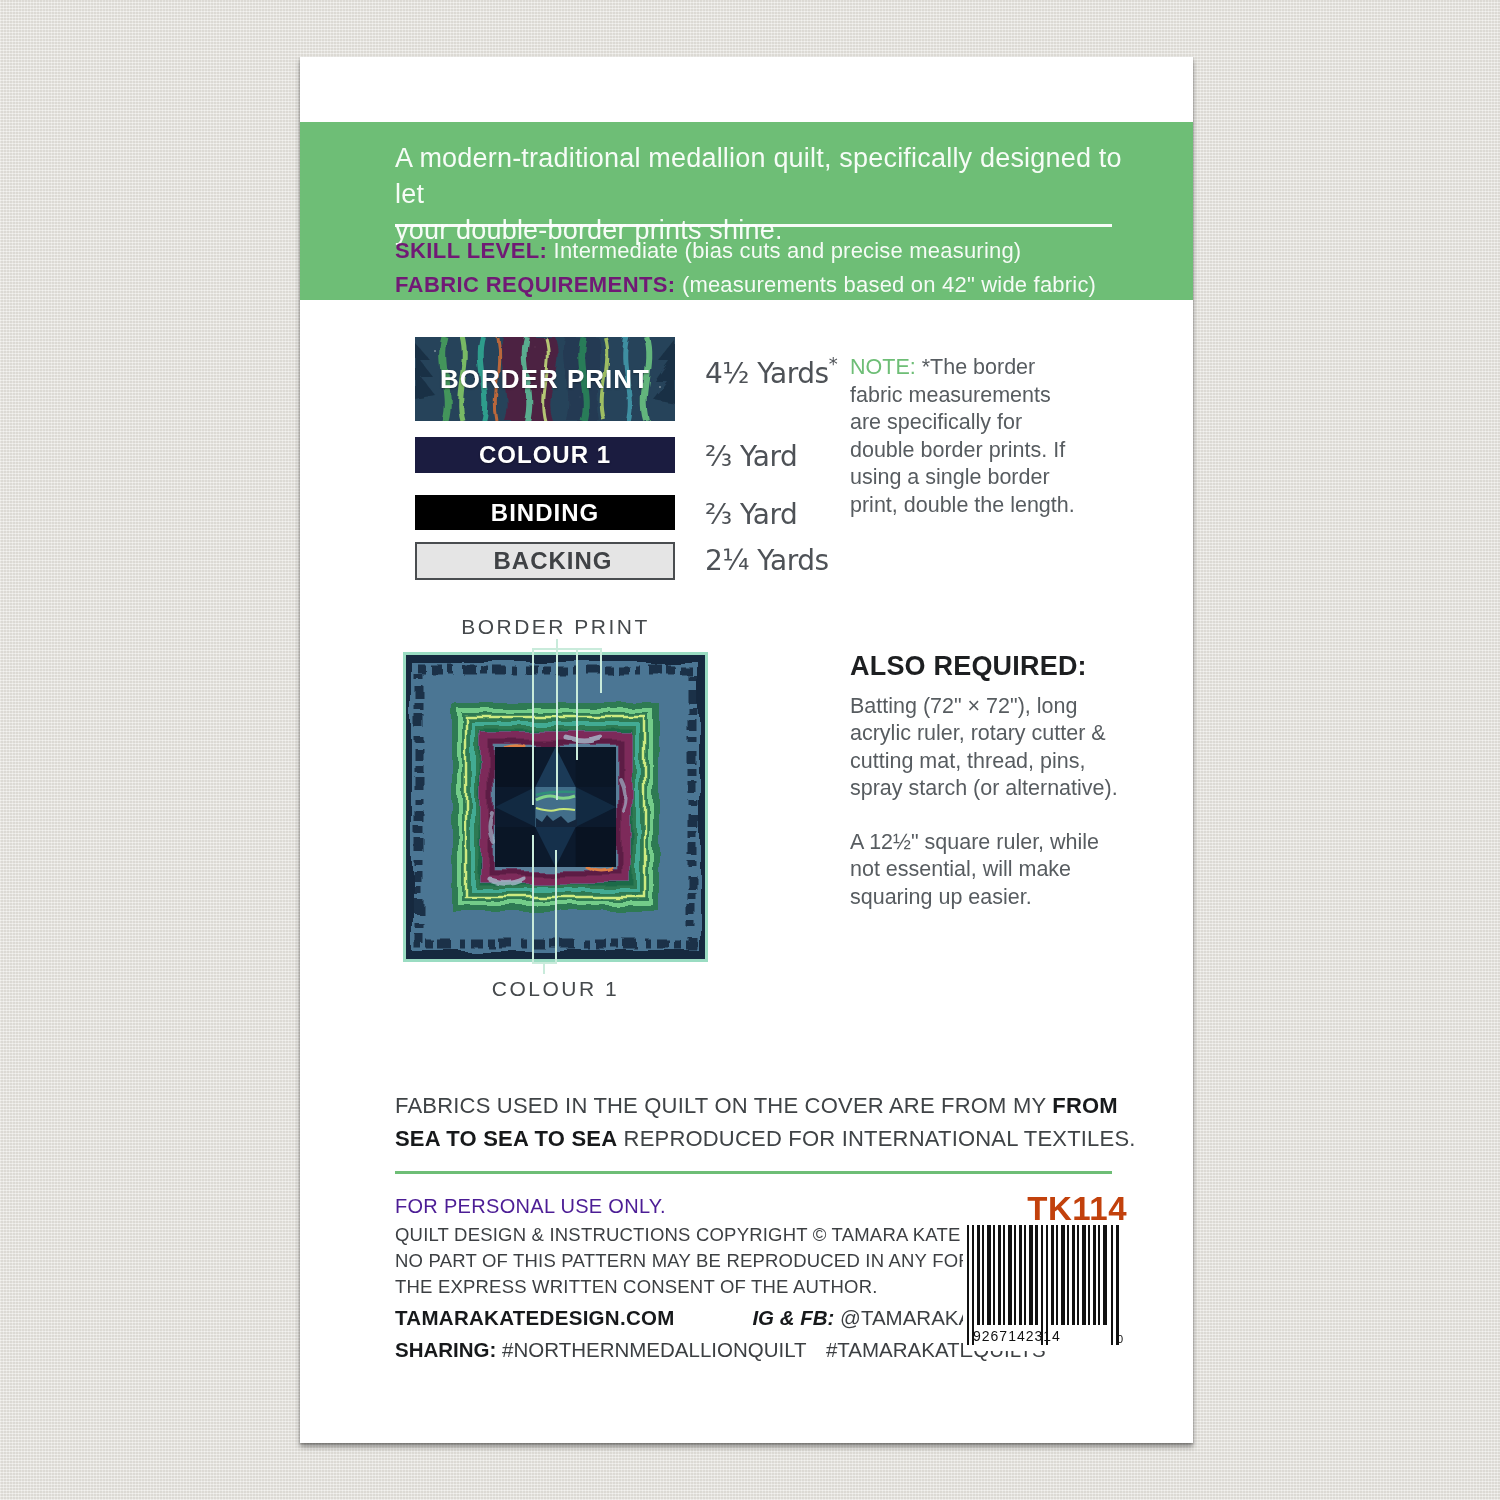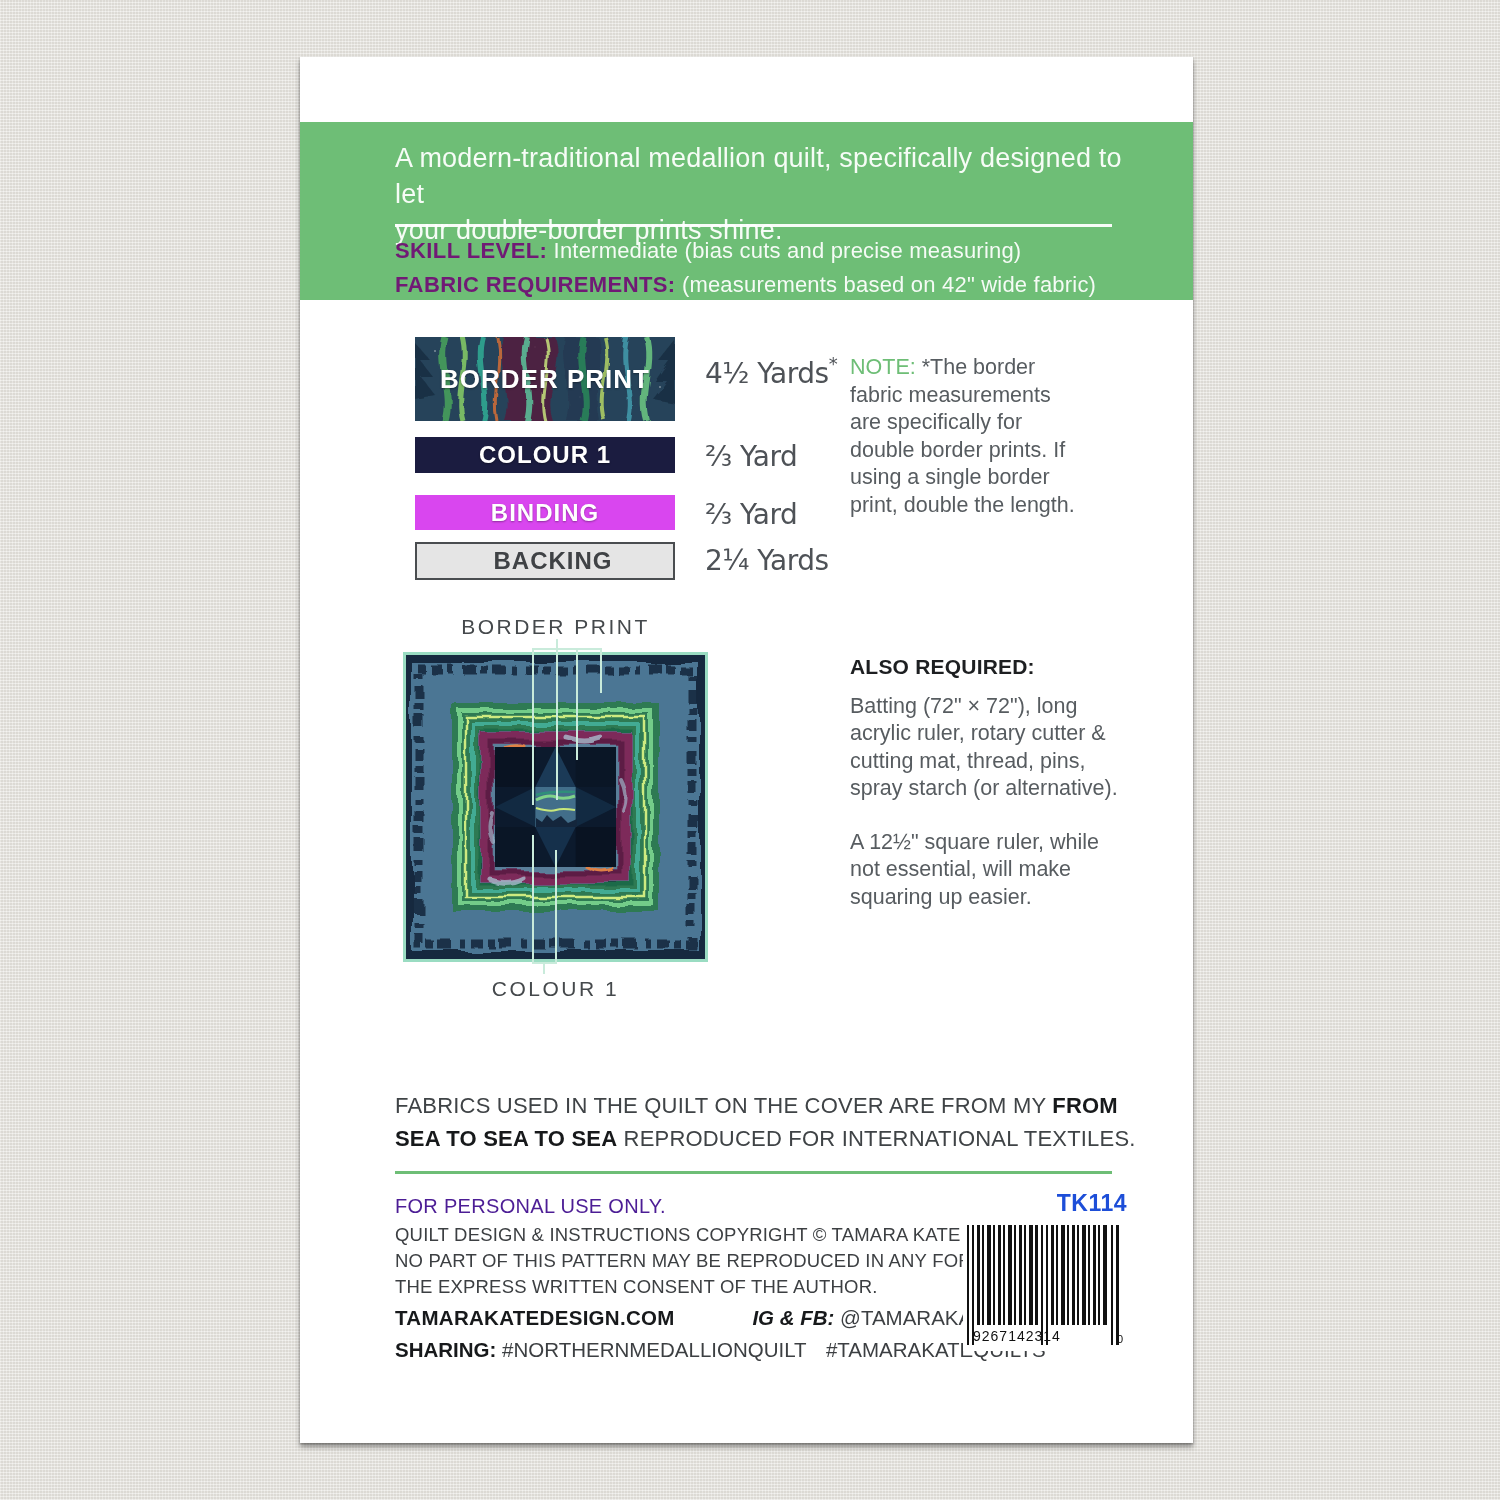--- a/index.html
+++ b/index.html
@@ -30,21 +30,21 @@
   .band-row.r1 { top:116px; }
   .band-row.r2 { top:150px; }
 
   
   .swatch { position:absolute; left:115px; width:260px; display:flex; align-items:center; justify-content:center; }
   .swatch .lbl { color:#ffffff; font-weight:700; font-size:24px; letter-spacing:1px; text-shadow:0 1px 2px rgba(0,0,0,.35); }
   .sw-border { top:280px; height:84px; background:#2b4a61; overflow:hidden; }
   .sw-border svg { position:absolute; left:0; top:0; }
   .sw-border .lbl { position:relative; font-size:26px; }
   .sw-colour1 { top:380px; height:36px; background:#1b1c40; }
-  .sw-binding { top:438px; height:35px; background:#d946ef; }
+  .sw-binding { top:438px; height:35px; background:#000000; }
   .sw-backing { top:485px; height:38px; background:#e5e5e5; border:2px solid #4a4d50;padding-left:16px; }
   .sw-backing .lbl { color:#3f4245; text-shadow:none; }
 
   .yardage { position:absolute; left:405px; font-family:"DejaVu Sans","Liberation Sans",sans-serif;
              font-size:28px; color:#4e5257; letter-spacing:-.5px; white-space:nowrap; }
   .yardage sup { font-size:18px; vertical-align:top; line-height:1; position:relative; top:-2px; }
   .yd1 { top:300px; } .yd2 { top:383px; } .yd3 { top:441px; } .yd4 { top:487px; }
 
   
   .note { position:absolute; left:550px; top:297px; width:225px; font-size:21.5px; line-height:27.5px; color:#575c60; }
@@ -52,42 +52,42 @@
 
   
   .diag-label { position:absolute; left:103px; width:305px; text-align:center;
                 font-size:21px; letter-spacing:2.5px; color:#45494c; white-space:nowrap; }
   .diag-top { top:558px; } .diag-bottom { top:920px; }
   .quilt { position:absolute; left:103px; top:595px; width:305px; height:310px; }
   .leader { position:absolute; background:#c9ebdb; }
 
   
   .also { position:absolute; left:550px; top:596px; width:280px; color:#575c60; font-size:21.5px; line-height:27.5px; }
-  .also h3 { font-size:21px; color:#1d1f21; letter-spacing:.2px; margin-bottom:12px; }
+  .also h3 { font-size:27px; color:#1d1f21; letter-spacing:.2px; margin-bottom:12px; }
   .also p + p { margin-top:26px; }
 
   
   .fabrics-note { position:absolute; left:95px; top:1032px; width:755px; font-size:22px; line-height:33px;
                   letter-spacing:.2px; color:#3f4346; }
   .fabrics-note b { color:#17191b; }
 
   .green-rule { position:absolute; left:95px; top:1114px; width:717px; height:3px; background:#6ebe76; }
 
   
   .foot-personal { position:absolute; left:95px; top:1138px; font-size:20px; color:#4c1d95; letter-spacing:.3px; }
   .foot-copy { position:absolute; left:95px; top:1165px; font-size:18.5px; line-height:26px; color:#3c3f42; letter-spacing:.2px; }
   .foot-site-row { position:absolute; left:95px; top:1249px; width:560px; font-size:20.5px; color:#3c3f42; white-space:nowrap; }
   .foot-site-row .site { font-weight:700; color:#17191b; letter-spacing:.3px; }
   .foot-site-row .soc-label { font-weight:700; color:#17191b; margin-left:72px;font-style:italic; }
   .foot-share-row { position:absolute; left:95px; top:1281px; font-size:20.5px; color:#3c3f42; white-space:nowrap; }
   .foot-share-row b { color:#17191b; }
   .foot-share-row .tag2 { margin-left:14px; }
 
   .sku { position:absolute; left:645px; top:1133px; width:182px; text-align:right;
-         font-size:23px; font-weight:700; color:#1d4ed8; letter-spacing:.5px; }
+         font-size:33px; font-weight:700; color:#c2410c; letter-spacing:.5px; }
   .barcode { position:absolute; left:663px; top:1168px; width:164px; height:126px; background:#fff; }
   .barcode-digits { position:absolute; left:10px; top:103px; width:136px; display:flex; 
                     font-size:14px; color:#111; letter-spacing:1px; }
   .barcode-check { position:absolute; left:154px; top:108px; font-size:11px; color:#111; }
 </style>
 </head>
 <body>
 
 <div class="canvas">
   <div class="card">

